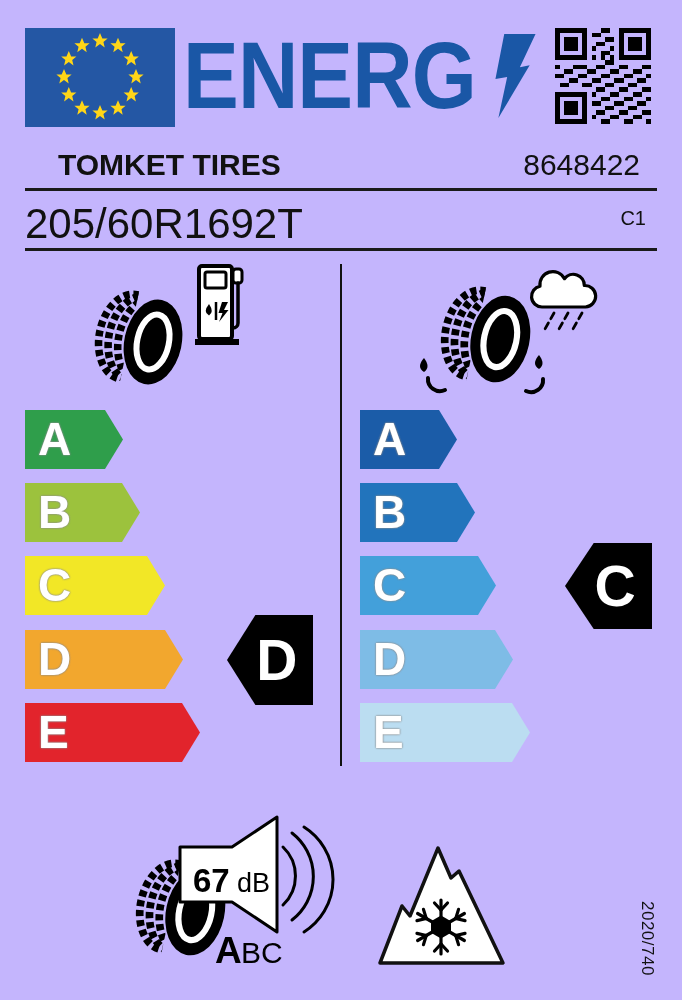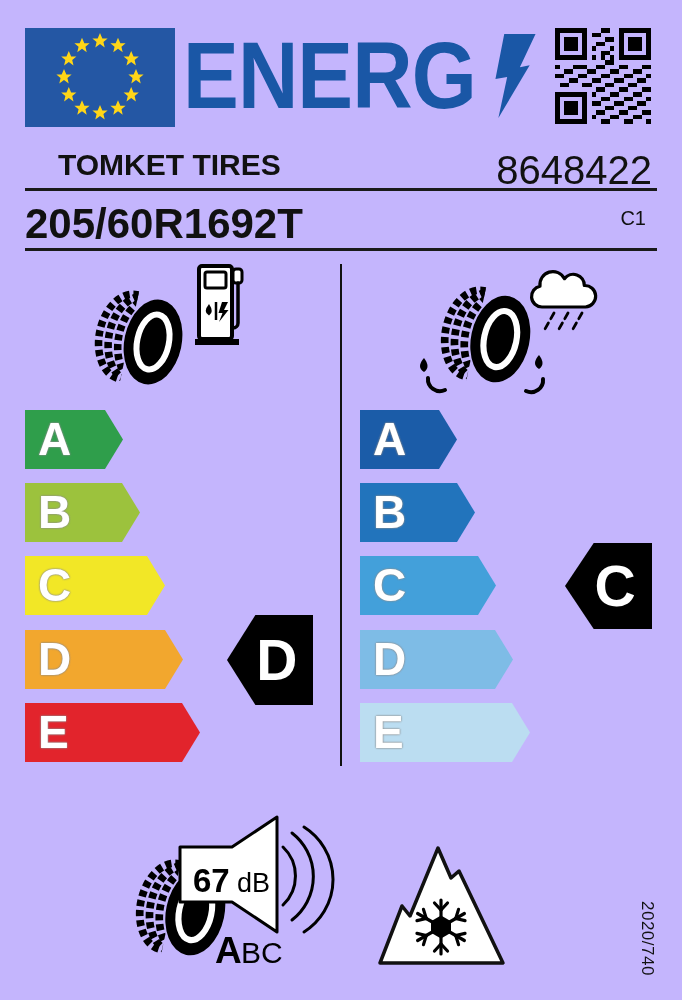--- a/index.html
+++ b/index.html
@@ -16,24 +16,24 @@
   
   #flag-svg{left:25px;top:28px;width:150px;height:99px;}
   #energ-text{
     left:183px;top:26px;font-size:95px;font-weight:bold;line-height:1.05;
     color:var(--logo-blue);letter-spacing:-1px;transform:scaleX(.88);transform-origin:0 0;white-space:nowrap;
   }
   #bolt-svg{left:490px;top:32px;width:50px;height:88px;}
   #qr-svg{left:555px;top:28px;width:96px;height:96px;shape-rendering:crispEdges;}
   
   #supplier{left:25px;top:148px;font-size:30px;font-weight:bold;letter-spacing:0;margin-left:33px;}
-  #type-id{right:30px;top:148px;font-size:40px;}
+  #type-id{right:42px;top:148px;font-size:30px;}
   .hline{left:25px;width:632px;height:3px;background:#1a1a1a;}
   #hl1{top:188px;}
-  #size-designation{left:25px;top:200px;font-size:42px;font-weight:bold;}
+  #size-designation{left:25px;top:200px;font-size:42px;}
   #tire-class{right:36px;top:207px;font-size:20px;}
   #hl2{top:248px;}
   #divider{left:340px;top:264px;width:2px;height:502px;background:#111;}
   
   #fuel-tire-svg{left:90px;top:278px;width:98px;height:122px;}
   #pump-svg{left:192px;top:262px;width:54px;height:84px;}
   #wet-tire-svg{left:408px;top:278px;width:140px;height:128px;}
   #cloud-svg{left:523px;top:263px;width:80px;height:72px;}
   
   .scale{position:absolute;top:410px;width:210px;height:352px;}

